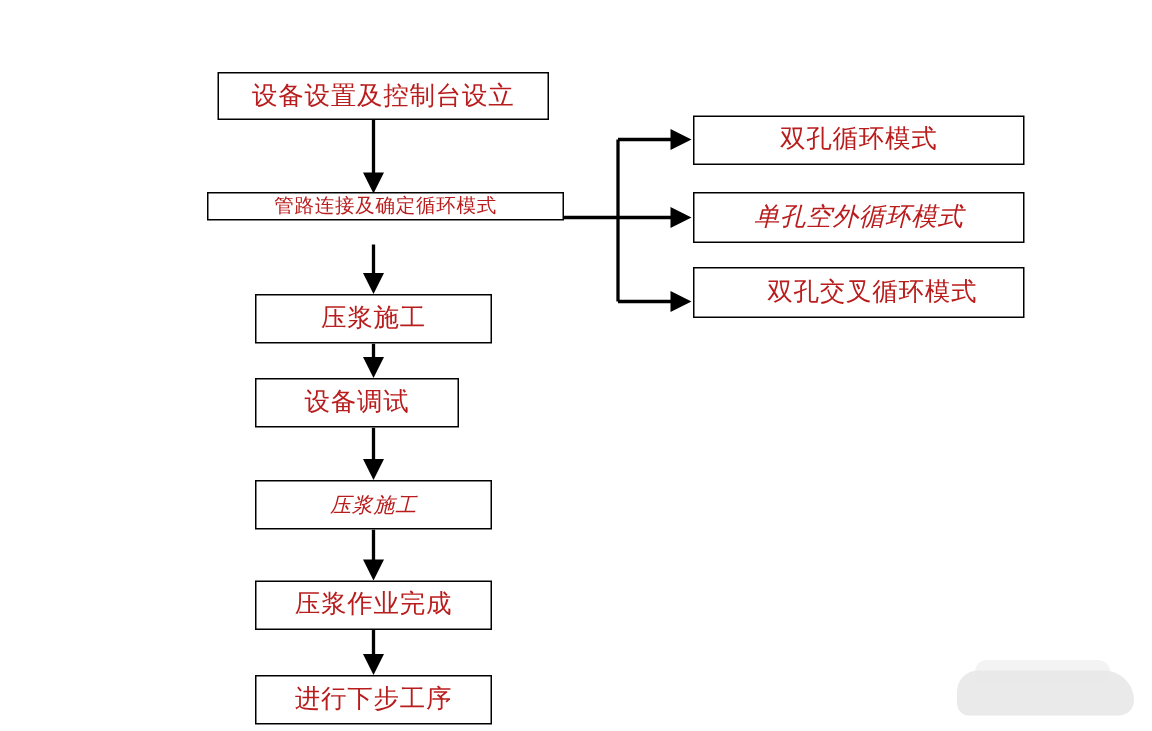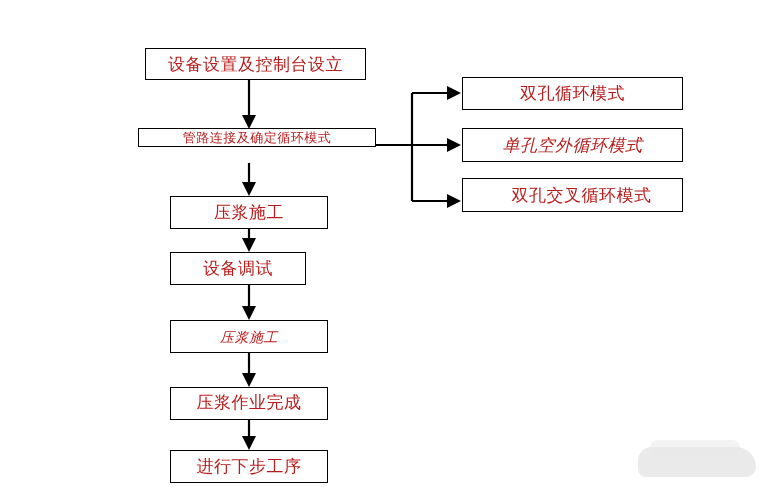--- a/index.html
+++ b/index.html
@@ -58,21 +58,21 @@
   .node-label {
     display: block;
     line-height: 1;
   }
   
   .n1 { left: 145px; top: 48px;  width: 221px; height: 32px; font-size: 17px; }
   .n2 { left: 138px; top: 128px; width: 238px; height: 19px; font-size: 13px; }
   .n3 { left: 170px; top: 196px; width: 158px; height: 33px; font-size: 17px; }
   .n4 { left: 170px; top: 252px; width: 136px; height: 33px; font-size: 17px; }
   .n5 { left: 170px; top: 320px; width: 158px; height: 33px; font-size: 14px; font-style: italic; }
-  .n6 { left: 170px; top: 387px; width: 158px; height: 33px; font-size: 17px; font-family: Liberation Mono, monospace; }
+  .n6 { left: 170px; top: 387px; width: 158px; height: 33px; font-size: 17px; }
   .n7 { left: 170px; top: 450px; width: 158px; height: 33px; font-size: 17px; }
   
   .r1 { left: 462px; top: 77px;  width: 221px; height: 33px; font-size: 17px; }
   .r2 { left: 462px; top: 128px; width: 221px; height: 34px; font-size: 17px; font-style: italic; }
   .r3 { left: 462px; top: 178px; width: 221px; height: 34px; font-size: 17px; padding-left: 18px; }
 
   svg.edges {
     position: absolute;
     left: 0;
     top: 0;

